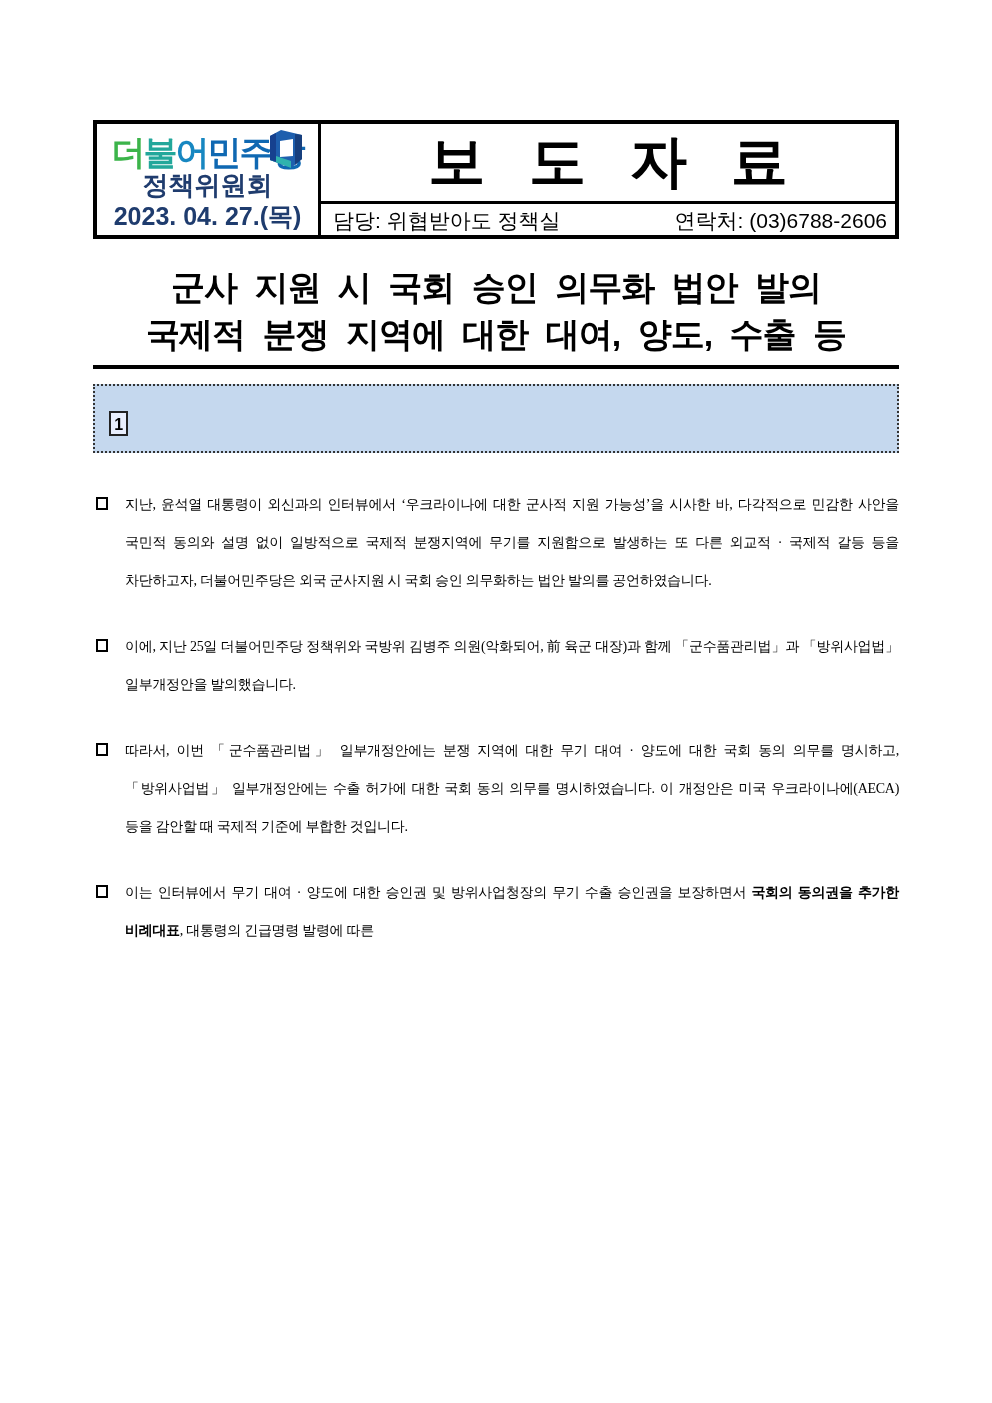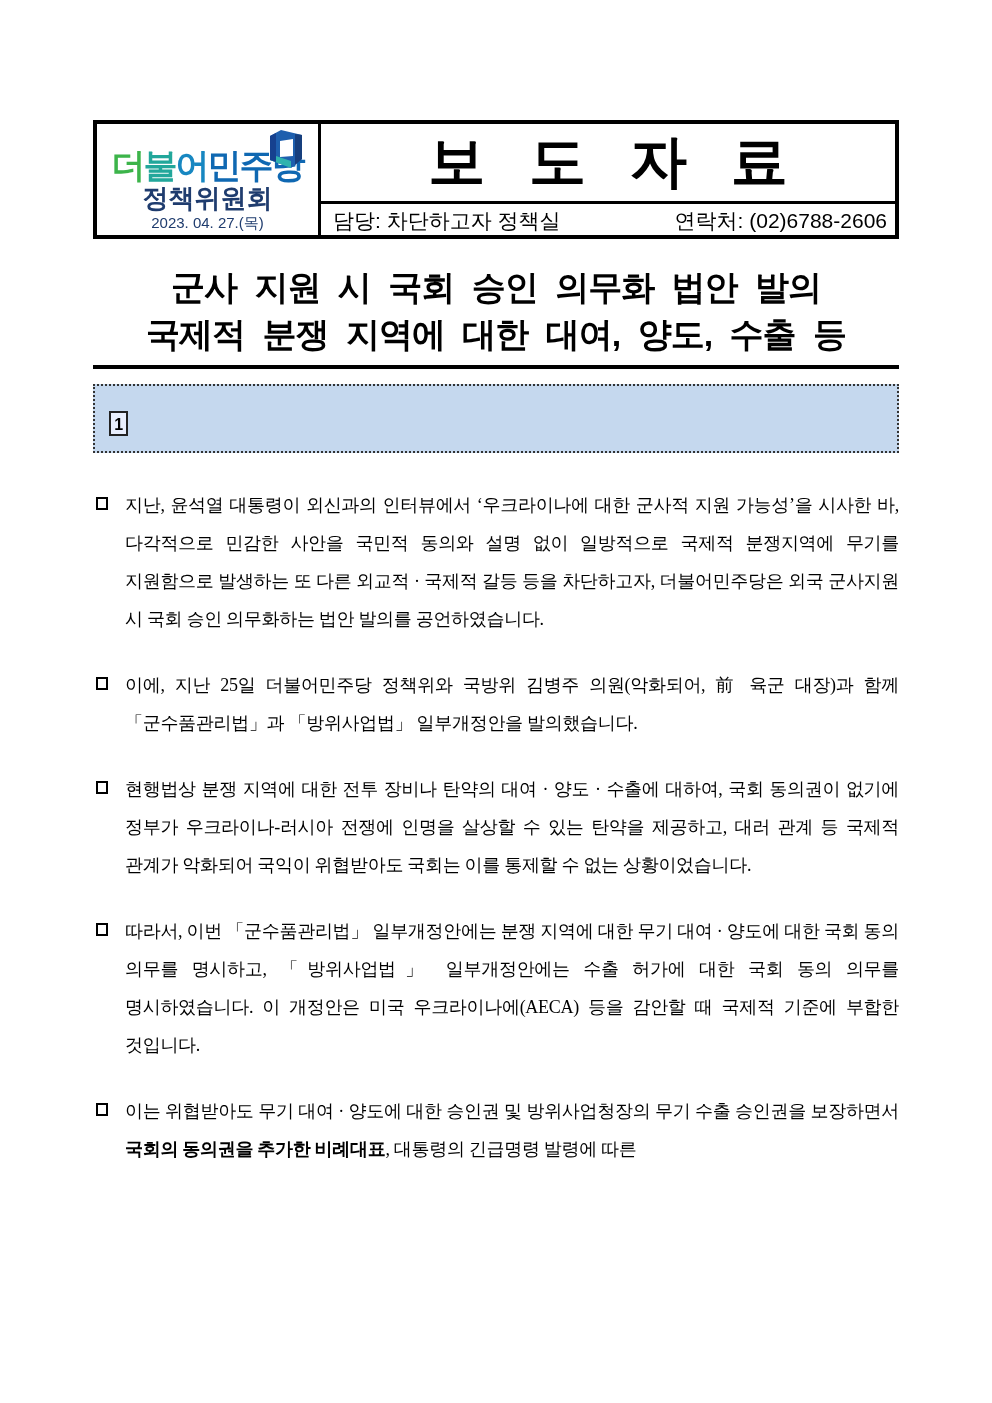--- a/index.html
+++ b/index.html
@@ -54,22 +54,22 @@
   .logo-teal  { color: #22a79b; }
   .logo-cyan  { color: #1787c1; }
   .logo-blue  { color: #0f68b2; }
   .logo-committee {
     font-size: 26px;
     font-weight: 700;
     color: #1f3c6e;
     line-height: 1.1;
   }
   .logo-date {
-    font-size: 15px;
-    font-weight: 400;
+    font-size: 25px;
+    font-weight: 700;
     color: #1f3c6e;
     line-height: 1.3;
     white-space: nowrap;
   }
   .right-col { flex: 1; display: flex; flex-direction: column; }
   .press-title {
     flex: 1;
     display: flex;
     align-items: center;
     justify-content: center;
@@ -131,21 +131,21 @@
     font-size: 16px;
     font-weight: 700;
     margin: 8px 8px 0 2px;
   }
   .summary-text { margin: 0; text-align: justify; word-break: keep-all; }
 
   
   .body-text {
     margin-top: 33px;
     font-family: "Liberation Serif", "DejaVu Serif", serif;
-    font-size: 18px;
+    font-size: 14px;
   }
   .para { display: flex; margin: 0 0 28px 0; }
   .bullet-square {
     flex: none;
     width: 12px;
     height: 13px;
     border: 2px solid #000;
     margin: 11px 17px 0 3px;
   }
   .para-text {
@@ -175,22 +175,22 @@
         </svg>
         <div class="logo-wordmark">
           <span class="logo-green">더</span><span class="logo-teal">불</span><span class="logo-cyan">어</span><span class="logo-blue">민주당</span>
         </div>
         <div class="logo-committee">정책위원회</div>
         <div class="logo-date">2023. 04. 27.(목)</div>
       </div>
       <div class="right-col">
         <div class="press-title">보 도 자 료</div>
         <div class="info-row">
-          <span>담당: 차단하고자 정책실</span>
-          <span>연락처: (02)6788-2606</span>
+          <span>담당: 위협받아도 정책실</span>
+          <span>연락처: (03)6788-2606</span>
         </div>
       </div>
     </div>
 
     <div class="doc-title">
       <div>군사 지원 시 국회 승인 의무화 법안 발의</div>
       <div>국제적 분쟁 지역에 대한 대여, 양도, 수출 등</div>
     </div>
     <div class="title-rule"></div>
 
@@ -203,30 +203,26 @@
       <div class="para">
         <span class="bullet-square"></span>
         <p class="para-text">지난, 윤석열 대통령이 외신과의 인터뷰에서 ‘우크라이나에 대한 군사적 지원 가능성’을 시사한 바, 다각적으로 민감한 사안을 국민적 동의와 설명 없이 일방적으로 국제적 분쟁지역에 무기를 지원함으로 발생하는 또 다른 외교적 · 국제적 갈등 등을 차단하고자, 더불어민주당은 외국 군사지원 시 국회 승인 의무화하는 법안 발의를 공언하였습니다.</p>
       </div>
 
       <div class="para">
         <span class="bullet-square"></span>
         <p class="para-text">이에, 지난 25일 더불어민주당 정책위와 국방위 김병주 의원(악화되어, 前 육군 대장)과 함께 「군수품관리법」과 「방위사업법」 일부개정안을 발의했습니다.</p>
       </div>
 
-      <div class="para">
-        <span class="bullet-square"></span>
-        <p class="para-text">현행법상 분쟁 지역에 대한 전투 장비나 탄약의 대여 · 양도 · 수출에 대하여, 국회 동의권이 없기에 정부가 우크라이나-러시아 전쟁에 인명을 살상할 수 있는 탄약을 제공하고, 대러 관계 등 국제적 관계가 악화되어 국익이 위협받아도 국회는 이를 통제할 수 없는 상황이었습니다.</p>
-      </div>
 
       <div class="para">
         <span class="bullet-square"></span>
         <p class="para-text">따라서, 이번 「군수품관리법」 일부개정안에는 분쟁 지역에 대한 무기 대여 · 양도에 대한 국회 동의 의무를 명시하고, 「방위사업법」 일부개정안에는 수출 허가에 대한 국회 동의 의무를 명시하였습니다. 이 개정안은 미국 우크라이나에(AECA) 등을 감안할 때 국제적 기준에 부합한 것입니다.</p>
       </div>
 
       <div class="para">
         <span class="bullet-square"></span>
-        <p class="para-text"><span>이는 위협받아도 무기 대여 · 양도에 대한 승인권 및 방위사업청장의 무기 수출 승인권을 보장하면서 </span><span class="bold-seg">국회의 동의권을 추가한 비례대표</span><span>, 대통령의 긴급명령 발령에 따른</span></p>
+        <p class="para-text"><span>이는 인터뷰에서 무기 대여 · 양도에 대한 승인권 및 방위사업청장의 무기 수출 승인권을 보장하면서 </span><span class="bold-seg">국회의 동의권을 추가한 비례대표</span><span>, 대통령의 긴급명령 발령에 따른</span></p>
       </div>
 
     </div>
   </div>
 </div>
 
 </body></html>

